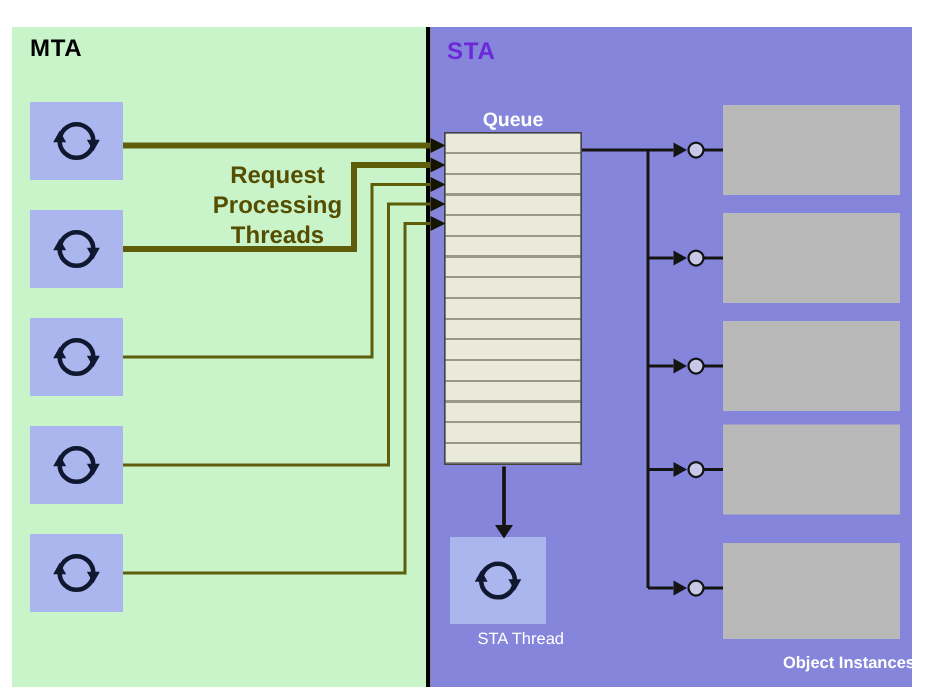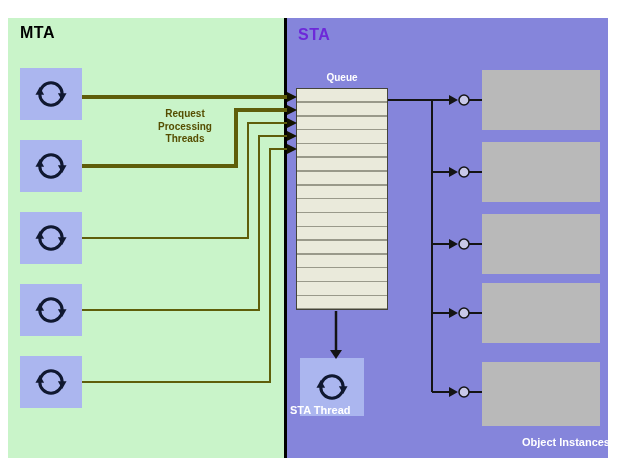--- a/index.html
+++ b/index.html
@@ -18,41 +18,41 @@
 
   .thread-box{
     position:absolute;left:20px;width:62px;height:52px;background:#abb6ef;
     display:flex;align-items:center;justify-content:center;
   }
   .tb1{top:68px}.tb2{top:140px}.tb3{top:212px}.tb4{top:284px}.tb5{top:356px}
   .spin-icon{width:38px;height:38px;}
 
   .req-label{
     position:absolute;left:126px;top:108px;width:118px;text-align:center;
-    color:#554d00;font-weight:bold;font-size:10px;line-height:1.25;white-space:pre-line;
+    color:#554d00;font-weight:bold;font-size:16px;line-height:1.25;white-space:pre-line;
   }
 
   .queue-label{
     position:absolute;left:296px;top:72px;width:92px;text-align:center;
-    color:#ffffff;font-weight:bold;font-size:10px;
+    color:#ffffff;font-weight:bold;font-size:13px;
   }
   .queue{
     position:absolute;left:296px;top:88px;width:92px;height:222px;
     background:repeating-linear-gradient(to bottom,
       #eaeadb 0px,#eaeadb 12.3px,#99998a 12.3px,#99998a 13.8px);
     border:1px solid #44443a;box-sizing:border-box;
   }
 
   .sta-thread-box{
     position:absolute;left:300px;top:358px;width:64px;height:58px;background:#abb6ef;
     display:flex;align-items:center;justify-content:center;
   }
   .sta-thread-label{
-    position:absolute;left:290px;top:404px;width:86px;text-align:left;
-    color:#ffffff;font-weight:bold;font-size:11px;
+    position:absolute;left:290px;top:420px;width:86px;text-align:right;
+    color:#ffffff;font-weight:normal;font-size:11px;
   }
 
   .object-box{position:absolute;left:482px;width:118px;height:60px;background:#b9b9b9;}
   .ob1{top:70px}.ob2{top:142px}.ob3{top:214px}.ob4{top:283px}.ob5{top:362px;height:64px}
   .obj-label{
     position:absolute;left:466px;top:436px;width:144px;text-align:right;
     color:#ffffff;font-weight:bold;font-size:11px;
   }
 
   .wires{position:absolute;left:0;top:0;width:617px;height:466px;pointer-events:none;}

